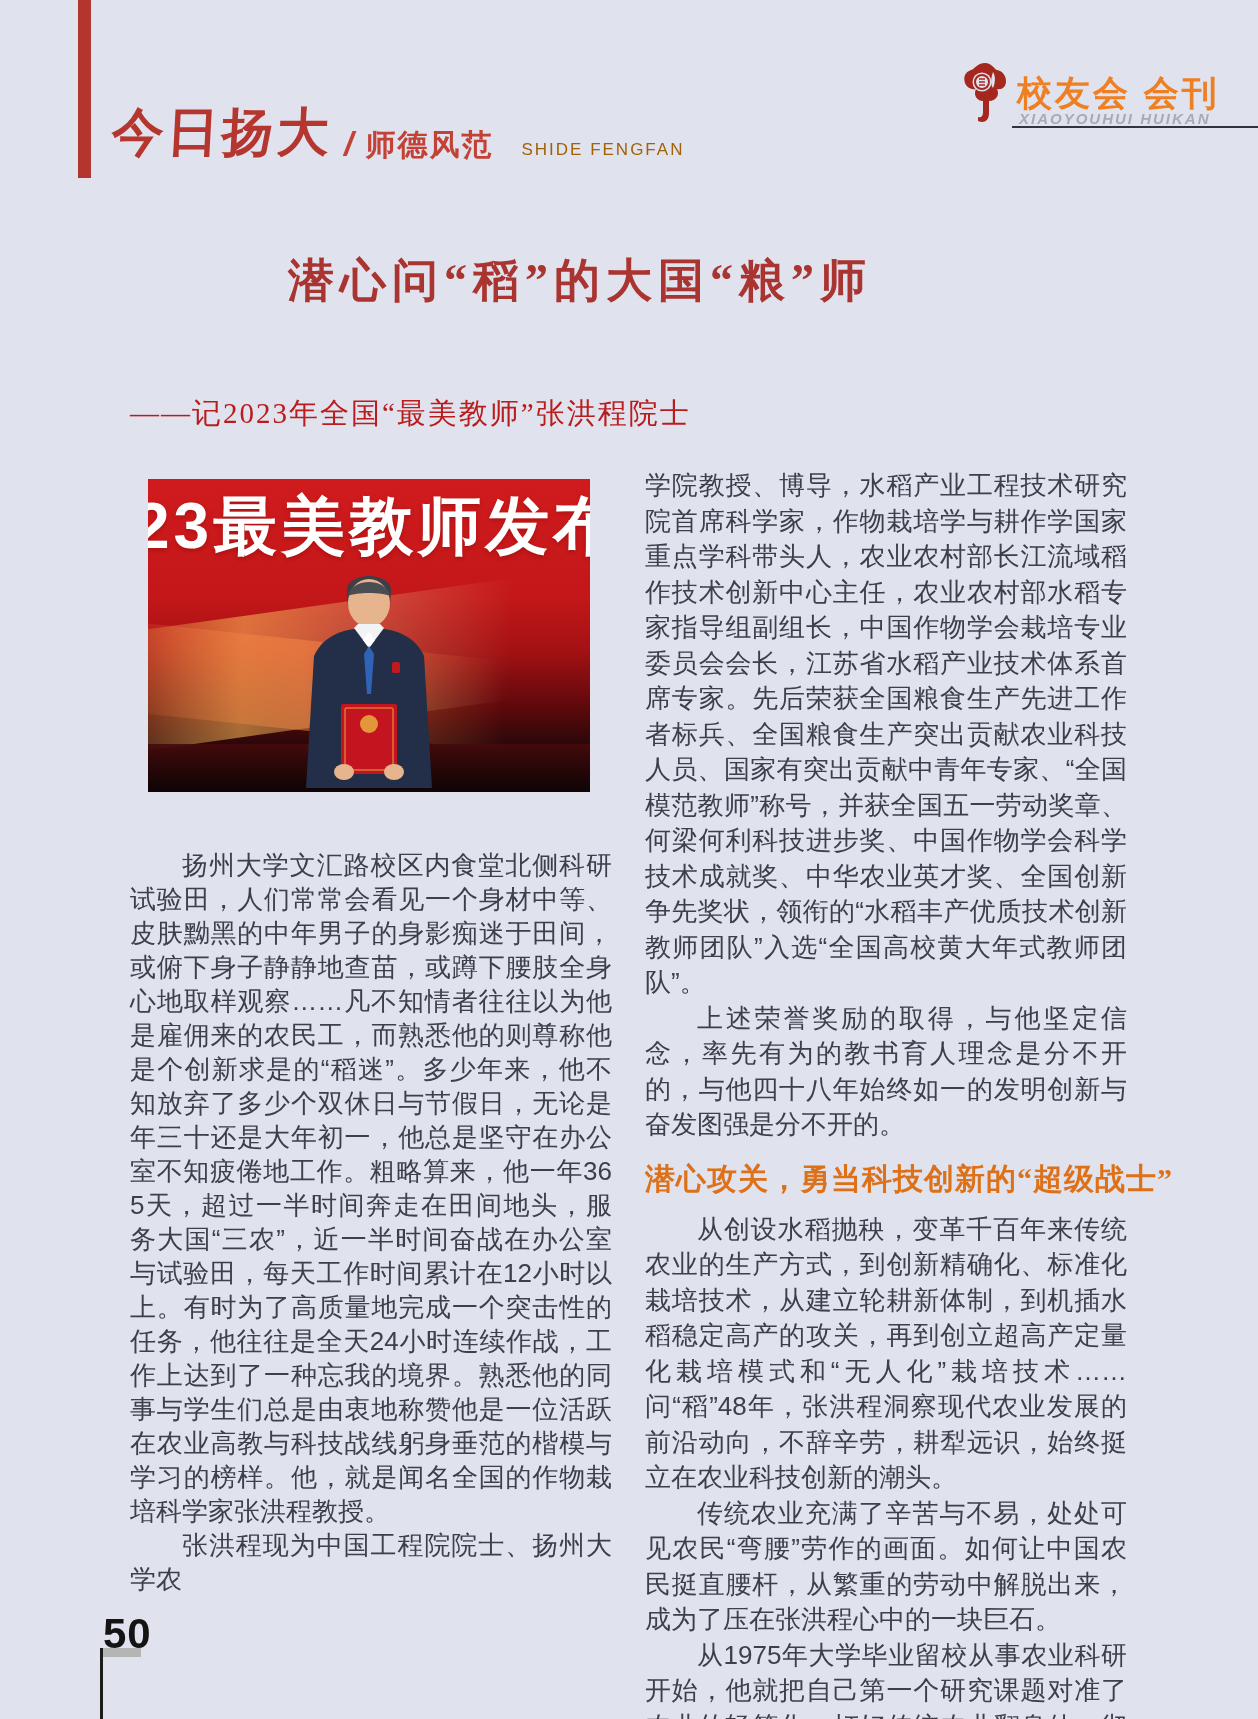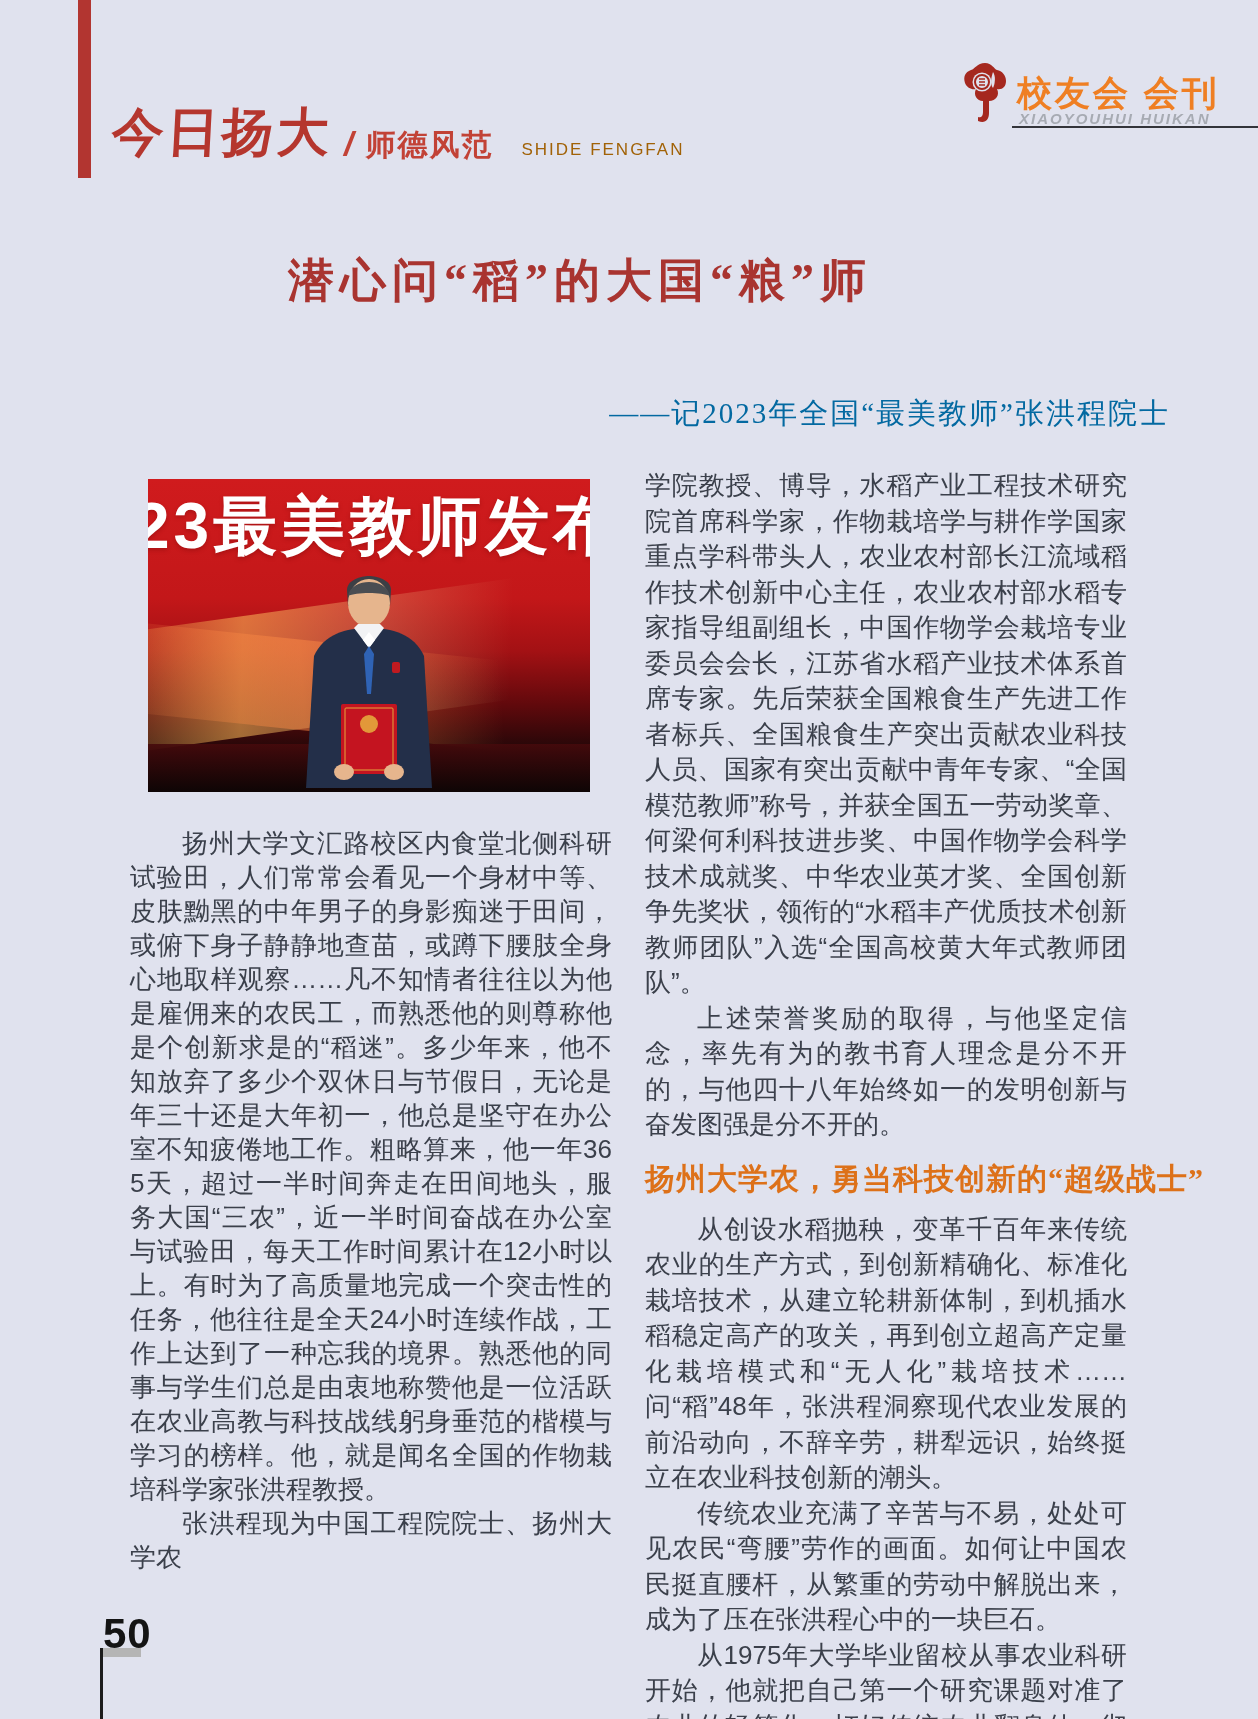--- a/index.html
+++ b/index.html
@@ -25,41 +25,41 @@
   .alumni-cn { position:absolute; left:54px; top:10px; font-size:35px; font-weight:900; color:#ef7f23; letter-spacing:3px; white-space:nowrap;text-align:right; }
   .alumni-en { position:absolute; left:56px; top:50px; font-size:15px; font-weight:bold; font-style:italic; color:#a7abb3; letter-spacing:2px; white-space:nowrap; }
   .header-rule { position:absolute; left:1012px; top:126px; width:246px; height:2px; background:#33343a; }
   
   .title {
     position:absolute; left:0; top:250px; width:1160px; text-align:center;
     font-family:"Liberation Serif", serif; font-weight:bold;
     font-size:46px; color:#a93430; letter-spacing:6px; white-space:nowrap;
   }
   .subtitle {
-    position:absolute; left:130px; top:394px; width:1040px; text-align:right;
+    position:absolute; left:130px; top:394px; width:1040px; text-align:left;
     font-family:"Liberation Serif", serif;
-    font-size:29px; color:#0369a1; letter-spacing:2px; white-space:nowrap;
+    font-size:29px; color:#b91c1c; letter-spacing:2px; white-space:nowrap;
   }
   
   .col { position:absolute; width:482px; text-align:justify; }
   .col-left  { left:130px; top:445px; }
   .col-right { left:645px; top:468px; }
   .lead-text {
     font-family:"Liberation Serif", serif;
     font-size:26px; line-height:38px; color:#2d3a54;
     text-indent:2em; margin:0; word-break:break-all;
   }
   .body-text {
     font-family:"Liberation Sans", sans-serif;
     font-size:26px; line-height:34px; color:#3b404b;
     text-indent:2em; margin:0; word-break:break-all;
   }
   .no-indent { text-indent:0; }
   .col-right .body-text { line-height:35.5px; }
-  .mt { margin-top:34px; }
+  .mt { margin-top:56px; }
   .sub-heading {
     font-family:"Liberation Serif", serif; font-weight:bold;
     font-size:30px; color:#dd7119; letter-spacing:1px;
     margin:16px 0 12px 0; text-indent:0; white-space:nowrap;
   }
   
   .photo {
     position:relative; margin:34px 0 0 18px; width:442px; height:313px;
     overflow:hidden;
     background:linear-gradient(180deg,#d01b1d 0%,#c31719 38%,#a31114 55%,#61090c 72%,#1d0708 88%,#120606 100%);
@@ -152,21 +152,21 @@
       </span>
     </div>
 
     <p class="body-text mt">扬州大学文汇路校区内食堂北侧科研试验田，人们常常会看见一个身材中等、皮肤黝黑的中年男子的身影痴迷于田间，或俯下身子静静地查苗，或蹲下腰肢全身心地取样观察……凡不知情者往往以为他是雇佣来的农民工，而熟悉他的则尊称他是个创新求是的“稻迷”。多少年来，他不知放弃了多少个双休日与节假日，无论是年三十还是大年初一，他总是坚守在办公室不知疲倦地工作。粗略算来，他一年365天，超过一半时间奔走在田间地头，服务大国“三农”，近一半时间奋战在办公室与试验田，每天工作时间累计在12小时以上。有时为了高质量地完成一个突击性的任务，他往往是全天24小时连续作战，工作上达到了一种忘我的境界。熟悉他的同事与学生们总是由衷地称赞他是一位活跃在农业高教与科技战线躬身垂范的楷模与学习的榜样。他，就是闻名全国的作物栽培科学家张洪程教授。</p>
     <p class="body-text">张洪程现为中国工程院院士、扬州大学农</p>
   </div>
 
   <div class="col col-right">
     <p class="body-text no-indent">学院教授、博导，水稻产业工程技术研究院首席科学家，作物栽培学与耕作学国家重点学科带头人，农业农村部长江流域稻作技术创新中心主任，农业农村部水稻专家指导组副组长，中国作物学会栽培专业委员会会长，江苏省水稻产业技术体系首席专家。先后荣获全国粮食生产先进工作者标兵、全国粮食生产突出贡献农业科技人员、国家有突出贡献中青年专家、“全国模范教师”称号，并获全国五一劳动奖章、何梁何利科技进步奖、中国作物学会科学技术成就奖、中华农业英才奖、全国创新争先奖状，领衔的“水稻丰产优质技术创新教师团队”入选“全国高校黄大年式教师团队”。</p>
     <p class="body-text">上述荣誉奖励的取得，与他坚定信念，率先有为的教书育人理念是分不开的，与他四十八年始终如一的发明创新与奋发图强是分不开的。</p>
-    <p class="sub-heading">扬州大学农，勇当科技创新的“超级战士”</p>
+    <p class="sub-heading">潜心攻关，勇当科技创新的“超级战士”</p>
     <p class="body-text">从创设水稻抛秧，变革千百年来传统农业的生产方式，到创新精确化、标准化栽培技术，从建立轮耕新体制，到机插水稻稳定高产的攻关，再到创立超高产定量化栽培模式和“无人化”栽培技术……问“稻”48年，张洪程洞察现代农业发展的前沿动向，不辞辛劳，耕犁远识，始终挺立在农业科技创新的潮头。</p>
     <p class="body-text">传统农业充满了辛苦与不易，处处可见农民“弯腰”劳作的画面。如何让中国农民挺直腰杆，从繁重的劳动中解脱出来，成为了压在张洪程心中的一块巨石。</p>
     <p class="body-text">从1975年大学毕业留校从事农业科研开始，他就把自己第一个研究课题对准了农业的轻简化：打好传统农业翻身仗，彻底解决农民的插秧问题！</p>
   </div>
 
   <div class="page-number">50</div>
   <div class="footer-gray-bar"></div>
   <div class="footer-vline"></div>
 
 </div>

